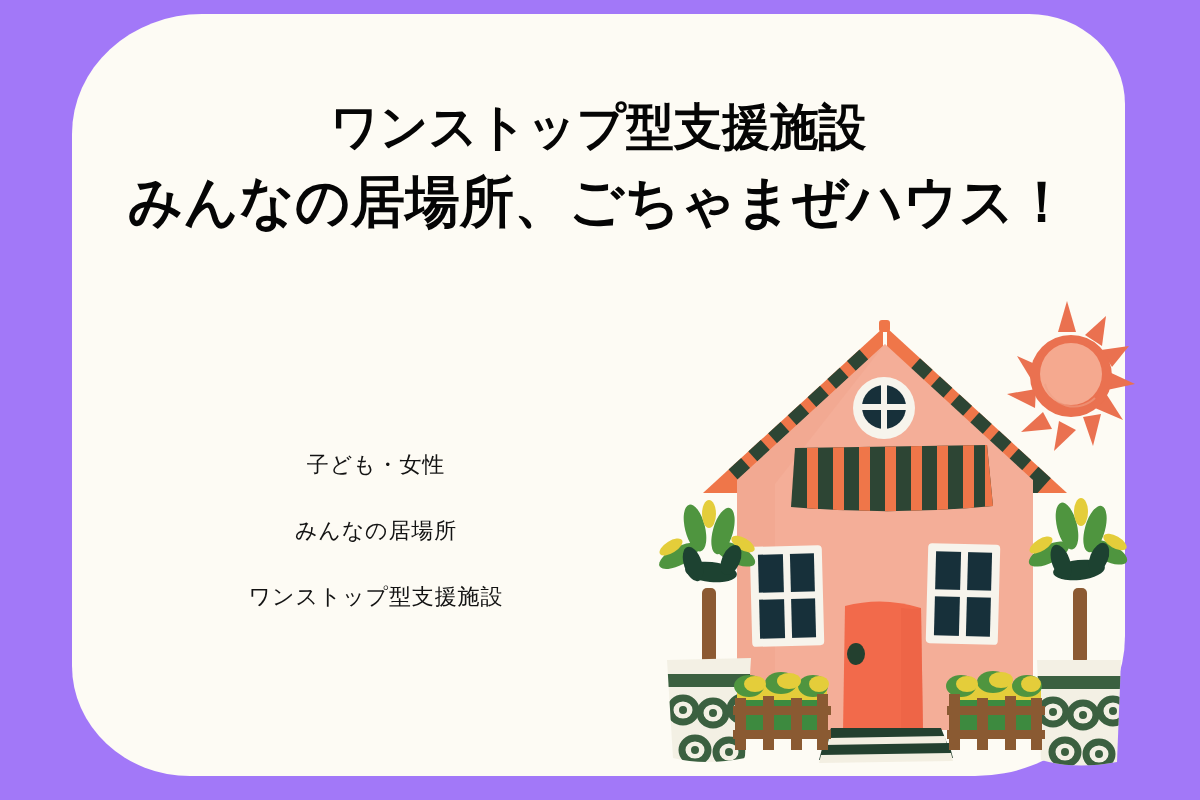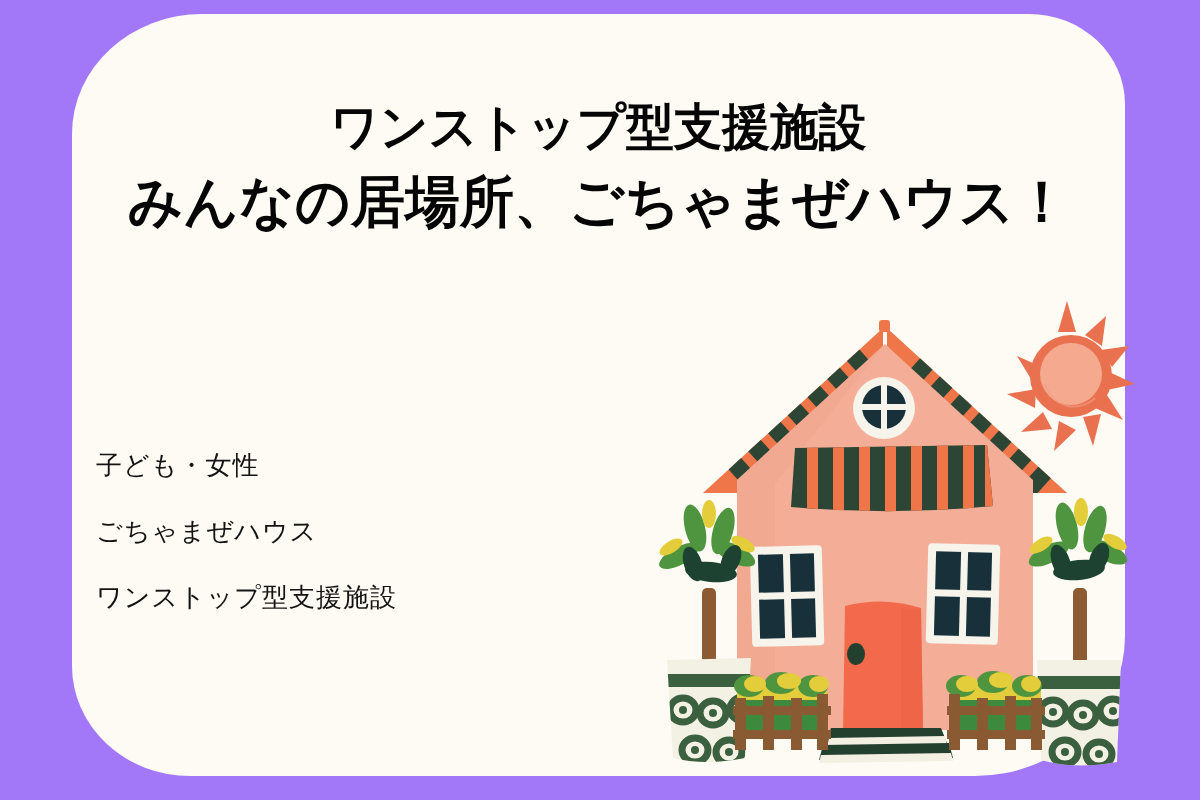--- a/index.html
+++ b/index.html
@@ -49,23 +49,23 @@
     line-height:76px;
     margin-top:6px;
     transform:scaleX(.97);
   }
 
   
   .bodycopy{
     position:absolute;
     left:96px;top:432px;
     width:560px;
-    text-align:left;
+    text-align:center;
     color:#131313;
-    font-size:26px;
+    font-size:22px;
     line-height:66px;
     font-weight:400;
     letter-spacing:.04em;
   }
   .bodycopy span{display:block;}
 
   
   .illustration{
     position:absolute;
     left:655px;top:288px;
@@ -84,21 +84,21 @@
 
   <div class="card"></div>
 
   <div class="headline">
     <span class="l1">ワンストップ型支援施設</span>
     <span class="l2">みんなの居場所、ごちゃまぜハウス！</span>
   </div>
 
   <div class="bodycopy">
     <span>子ども・女性</span>
-    <span>ごちゃまぜハウス</span>
+    <span>みんなの居場所</span>
     <span>ワンストップ型支援施設</span>
   </div>
 
   <div class="illustration">
   <svg viewBox="0 0 480 500" xmlns="http://www.w3.org/2000/svg" role="img">
     <defs>
       <clipPath id="roofClipL">
         <polygon points="228,40 48,205 82,205 228,70"></polygon>
       </clipPath>
       <clipPath id="roofClipR">

